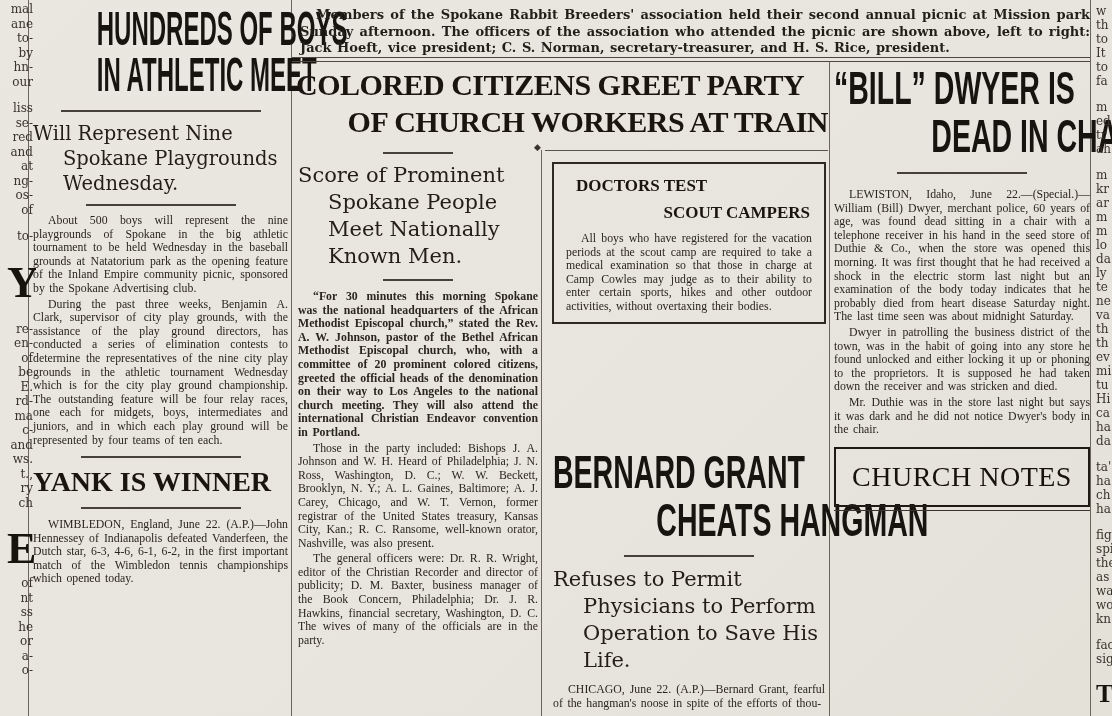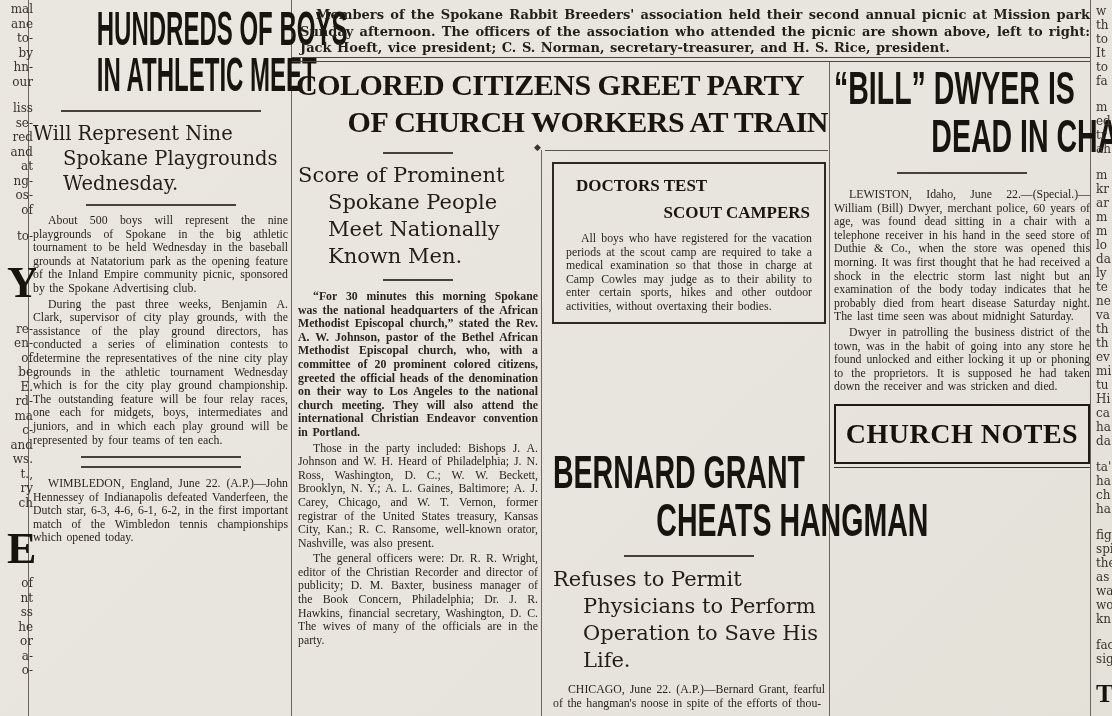--- a/index.html
+++ b/index.html
@@ -30,21 +30,21 @@
   .bt p{margin:0 0 2px 0;text-indent:15px;text-align:justify;
         font-size:11.8px;line-height:13.6px;word-spacing:1.6px;color:#2a261f;font-family:Liberation Serif, serif;}
   .lead-bold{font-weight:bold;color:#211c15;}
   .divider{height:2px;background:#46413a;margin:7px auto;}
   
   #caption{font-weight:bold;font-size:13px;line-height:16.5px;text-align:justify;
            text-indent:16px;word-spacing:1px;color:#221e18;}
   
   .boxed{border:2px solid #2e2921;padding:8px 12px 6px 12px;background:transparent;}
   #church-box{margin-top:10px;border:2px solid #1f1a13;text-align:center;
-              font-family:"Liberation Serif",serif;font-weight:bold;font-size:28px;
+              font-family:"Liberation Serif",serif;font-weight:normal;font-size:28px;
               padding:12px 0;letter-spacing:.5px;color:#17120c;}
   .church-underline{height:1px;background:#3a352d;margin-top:3px;}
   
   .strip div{font-size:12px;line-height:14.5px;color:#39342c;}
   .strip .gap{height:12px;}
   #left-strip{text-align:right;padding-right:3px;}
   #left-strip .big{font:bold 44px/54px "Liberation Serif",serif;color:#17130d;}
   #right-strip{text-align:left;padding-left:2px;}
   #right-strip div{line-height:14px;}
   #right-strip .big{font:bold 26px/32px "Liberation Serif",serif;color:#17130d;}
@@ -115,20 +115,21 @@
     <div class="divider" style="width:200px;margin:12px auto 9px;"></div>
     <div class="sub">Will Represent Nine Spokane Playgrounds Wednesday.</div>
     <div class="divider" style="width:150px;margin:8px auto;"></div>
     <div class="bt">
 
     <p>About 500 boys will represent the nine playgrounds of Spokane in the big athletic tournament to be held Wednesday in the baseball grounds at Natatorium park as the opening feature of the Inland Empire community picnic, sponsored by the Spokane Advertising club.</p>
         <p>During the past three weeks, Benjamin A. Clark, supervisor of city play grounds, with the assistance of the play ground directors, has conducted a series of elimination contests to determine the representatives of the nine city play grounds in the athletic tournament Wednesday which is for the city play ground championship. The outstanding feature will be four relay races, one each for midgets, boys, intermediates and juniors, and in which each play ground will be represented by four teams of ten each.</p>
       </div>
     <div>
       <div class="divider" style="width:160px;margin:9px auto 7px;"></div>
+      <span class="sh sh28">YANK IS WINNER</span>
       <div class="divider" style="width:160px;margin:8px auto 9px;"></div>
       <div class="bt">
 
       <p>WIMBLEDON, England, June 22. (A.P.)—John Hennessey of Indianapolis defeated Vanderfeen, the Dutch star, 6-3, 4-6, 6-1, 6-2, in the first important match of the Wimbledon tennis championships which opened today.</p>
         </div>
     </div>
   </div>
 
   <div class="abs" id="caption" style="left:300px;top:7px;width:790px;">Members of the Spokane Rabbit Breeders' association held their second annual picnic at Mission park Sunday afternoon.  The officers of the association who attended the picnic are shown above, left to right:  Jack Hoeft, vice president; C. S. Norman, secretary-treasurer, and H. S. Rice, president.</div>
   <div class="abs" style="left:292px;top:57px;width:798px;height:3px;border-top:1px solid #4c473f;border-bottom:1px solid #4c473f;"></div>
@@ -174,20 +175,21 @@
   </div>
 
   <div class="abs" style="left:834px;top:64px;width:256px;">
     <span class="gl gl-l sz46">“BILL” DWYER IS</span>
     <span class="gl gl-r sz46">DEAD IN CHAIR</span>
     <div class="divider" style="width:130px;margin:12px auto 14px;"></div>
     <div class="bt">
 
     <p>LEWISTON, Idaho, June 22.—(Special.)—William (Bill) Dwyer, merchant police, 60 years of age, was found dead sitting in a chair with a telephone receiver in his hand in the seed store of Duthie &amp; Co., when the store was opened this morning. It was first thought that he had received a shock in the electric storm last night but an examination of the body today indicates that he probably died from heart disease Saturday night.  The last time seen was about midnight Saturday.</p>
         <p>Dwyer in patrolling the business district of the town, was in the habit of going into any store he found unlocked and either locking it up or phoning to the proprietors. It is supposed he had taken down the receiver and was stricken and died.</p>
+        <p>Mr. Duthie was in the store last night but says it was dark and he did not notice Dwyer's body in the chair.</p>
       </div>
     <div id="church-box">CHURCH NOTES</div>
     <div class="church-underline"></div>
   </div>
 
   <div class="abs strip" id="right-strip" style="left:1094px;top:4px;width:18px;height:712px;overflow:hidden;">
 
   <div>w</div>
       <div>th</div>
       <div>to</div>

